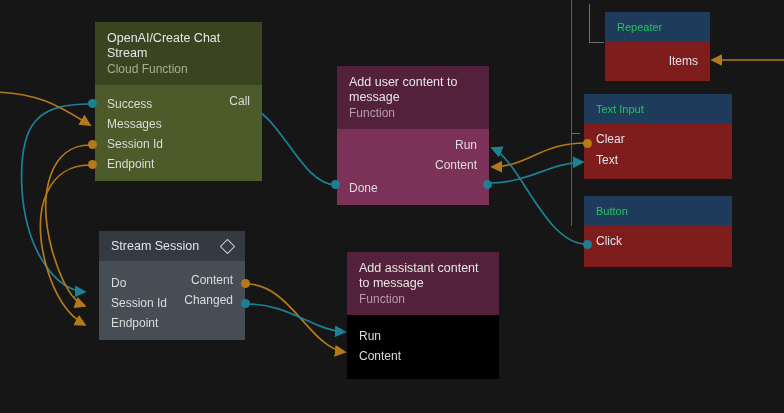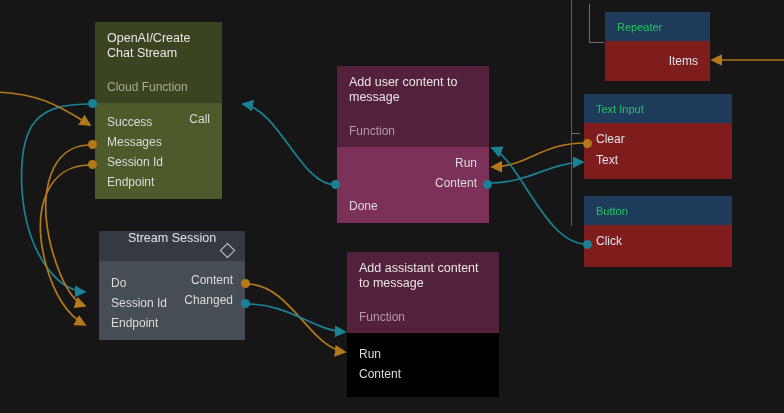--- a/index.html
+++ b/index.html
@@ -8,46 +8,46 @@
     background:#161616;
     font-family:"Liberation Sans", sans-serif;
     overflow:hidden;
     position:relative;
   }
   #canvas{position:absolute;inset:0;width:784px;height:413px;}
   .wires{position:absolute;left:0;top:0;width:784px;height:413px;pointer-events:none;z-index:1;}
   .node{position:absolute;z-index:2;box-sizing:border-box;}
   .node-header{padding:9px 12px 8px 12px;}
   .node-title{font-size:12.5px;line-height:15px;color:#e8e6e6;font-weight:400;}
-  .node-sub{font-size:12px;line-height:15px;margin-top:19px;}
+  .node-sub{font-size:12px;line-height:15px;margin-top:1px;}
   .node-body{padding:6px 0 10px 0;}
   .row{position:relative;height:20px;display:flex;align-items:flex-end;}
   .row .lbl{font-size:12px;color:#dcdcdc;padding-left:12px;}
   .row .rlbl{font-size:12px;color:#dcdcdc;position:absolute;right:12px;top:50%;transform:translateY(-50%);}
   .row.only-right{justify-content:flex-end;}
   .diamond{width:9px;height:9px;border:1.4px solid #c9cdd2;transform:rotate(45deg);margin-left:auto;}
 
   
-  #n-openai{left:95px;top:22px;width:127px;background:#4d5a29;}
+  #n-openai{left:95px;top:22px;width:167px;background:#4d5a29;}
   #n-openai .node-header{background:#3b4420;}
   #n-openai .node-sub{color:#a8ad93;}
 
   
   #n-adduser{left:337px;top:66px;width:152px;background:#7c3258;}
   #n-adduser .node-header{background:#54213c;}
   #n-adduser .node-sub{color:#b79aab;}
 
   
   #n-addassist{left:347px;top:252px;width:152px;background:#000000;}
   #n-addassist .node-header{background:#54213c;}
   #n-addassist .node-sub{color:#b79aab;}
 
   
   #n-stream{left:99px;top:231px;width:146px;background:#474d55;}
-  #n-stream .hdr{background:#353a42;height:30px;display:flex;align-items:center;padding:0 12px;flex-direction:column;}
+  #n-stream .hdr{background:#353a42;height:30px;display:flex;align-items:center;padding:0 12px;}
   #n-stream .hdr .t{font-size:12.5px;color:#dfe4ea;}
 
   
   .w{position:absolute;z-index:2;}
   .w .wh{background:#1f3b5c;height:29px;display:flex;align-items:center;padding:0 12px;}
   .w .wh .t{font-size:11px;color:#22c55e;}
   .w .wb{background:#7f1d1d;padding:5px 0 9px 0;}
   .w .wrow{height:21px;display:flex;align-items:center;position:relative;}
   .w .wrow .lbl{font-size:12px;color:#dde4ec;padding-left:12px;}
   .w .wrow .rlbl{font-size:12px;color:#dde4ec;position:absolute;right:12px;top:50%;transform:translateY(-50%);}

